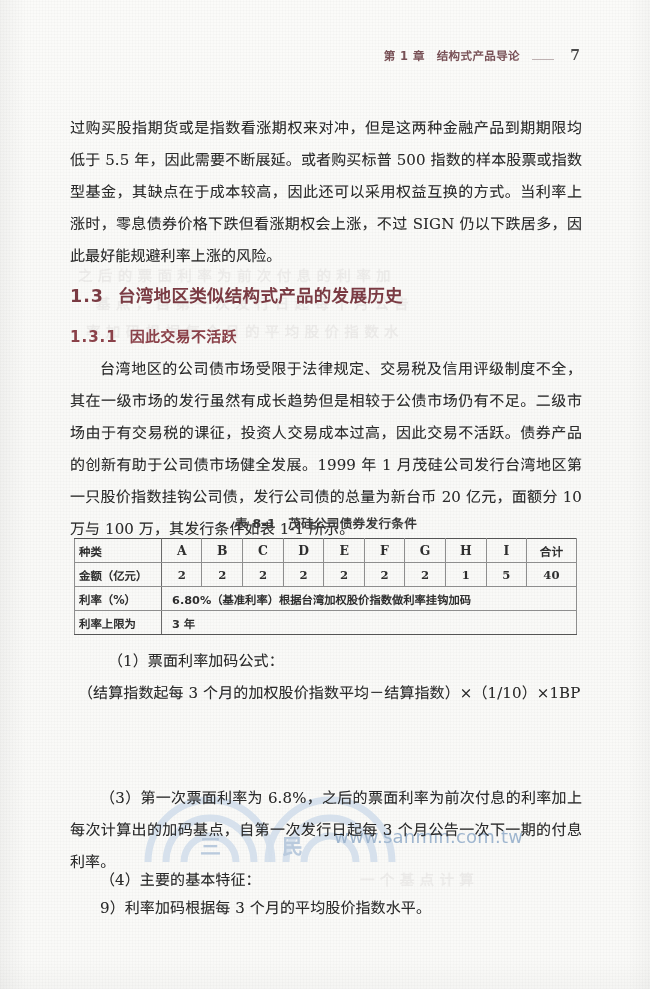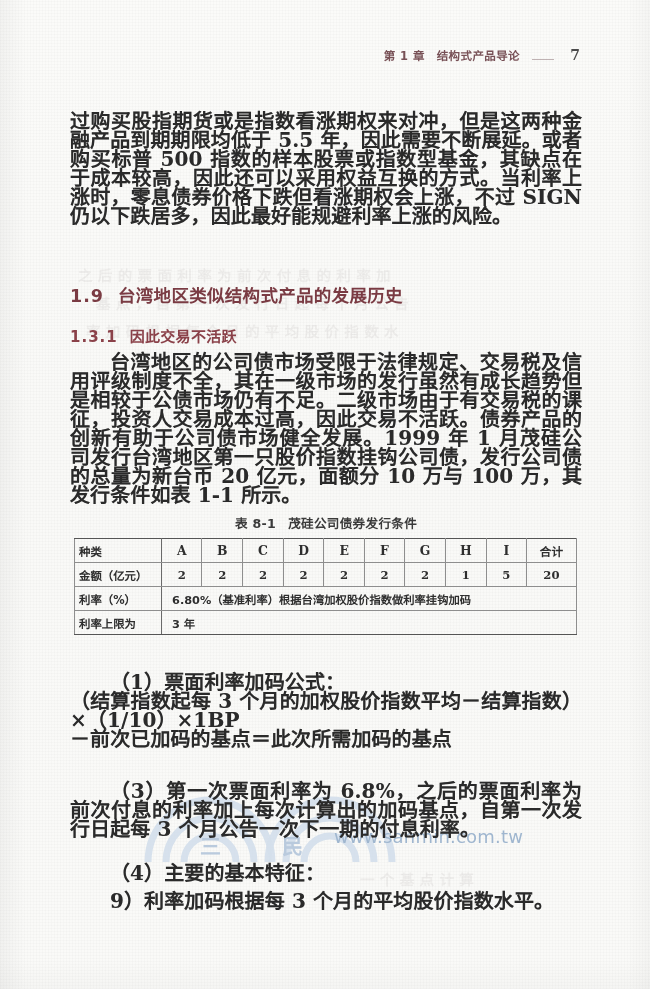--- a/index.html
+++ b/index.html
@@ -88,27 +88,27 @@
   }
 
   
   .body-col {
     position: absolute;
     left: 70px;
     width: 512px;
   }
   p.para {
     margin: 0;
-    font-size: 20px;
-    line-height: 19px;
+    font-size: 15px;
+    line-height: 32px;
     color: #2a2a2a;
     text-align: justify;
     text-align-last: left;
     letter-spacing: 0.1px;
-    font-weight: 700;
+    font-weight: 400;
     text-shadow: 0 0 0.6px rgba(60,60,60,0.30);
   }
   p.para.indent { text-indent: 2em; }
   p.hang       { text-indent: 0; }
 
   
   .h2 {
     position: absolute;
     left: 70px;
     font-family: "DejaVu Sans", "Liberation Sans", sans-serif;
@@ -272,21 +272,21 @@
         <span class="runhead-rule"></span>
         <span class="runhead-page">7</span>
       </div>
     </div>
 
     <div class="body-col" style="top:112px;">
       <p class="para">过购买股指期货或是指数看涨期权来对冲，但是这两种金融产品到期期限均低于 5.5 年，因此需要不断展延。或者购买标普 500 指数的样本股票或指数型基金，其缺点在于成本较高，因此还可以采用权益互换的方式。当利率上涨时，零息债券价格下跌但看涨期权会上涨，不过 SIGN 仍以下跌居多，因此最好能规避利率上涨的风险。</p>
     </div>
 
     <div class="h2" style="top:282px;">
-      <span class="num">1.9</span><span>台湾地区类似结构式产品的发展历史</span>
+      <span class="num">1.3</span><span>台湾地区类似结构式产品的发展历史</span>
     </div>
 
     <div class="h3" style="top:325px;">
       <span class="num">1.3.1</span><span>因此交易不活跃</span>
     </div>
 
     <div class="body-col" style="top:353px;">
       <p class="para indent">台湾地区的公司债市场受限于法律规定、交易税及信用评级制度不全，其在一级市场的发行虽然有成长趋势但是相较于公债市场仍有不足。二级市场由于有交易税的课征，投资人交易成本过高，因此交易不活跃。债券产品的创新有助于公司债市场健全发展。1999 年 1 月茂硅公司发行台湾地区第一只股价指数挂钩公司债，发行公司债的总量为新台币 20 亿元，面额分 10 万与 100 万，其发行条件如表 1-1 所示。</p>
     </div>
 
@@ -314,38 +314,37 @@
             <td class="lab">金额（亿元）</td>
             <td>2</td>
             <td>2</td>
             <td>2</td>
             <td>2</td>
             <td>2</td>
             <td>2</td>
             <td>2</td>
             <td>1</td>
             <td>5</td>
-            <td class="sum">20</td>
+            <td class="sum">40</td>
           </tr>
           <tr>
             <td class="lab">利率（%）</td>
             <td class="wide" colspan="10">6.80%（基准利率）根据台湾加权股价指数做利率挂钩加码</td>
           </tr>
           <tr class="bot">
             <td class="lab">利率上限为</td>
             <td class="wide" colspan="10">3 年</td>
           </tr>
         </tbody>
       </table>
     </div>
 
-    <div class="body-col" style="top:673px;">
+    <div class="body-col" style="top:645px;margin-left:8px;">
       <p class="para indent">（1）票面利率加码公式：</p>
       <p class="para hang">（结算指数起每 3 个月的加权股价指数平均－结算指数）×（1/10）×1BP</p>
-      <p class="para hang">－前次已加码的基点＝此次所需加码的基点</p>
     </div>
 
 
     <div class="body-col" style="top:782px;">
       <p class="para indent">（3）第一次票面利率为 6.8%，之后的票面利率为前次付息的利率加上每次计算出的加码基点，自第一次发行日起每 3 个月公告一次下一期的付息利率。</p>
     </div>
 
     <div class="body-col" style="top:864px;">
       <p class="para indent">（4）主要的基本特征：</p>
     </div>

